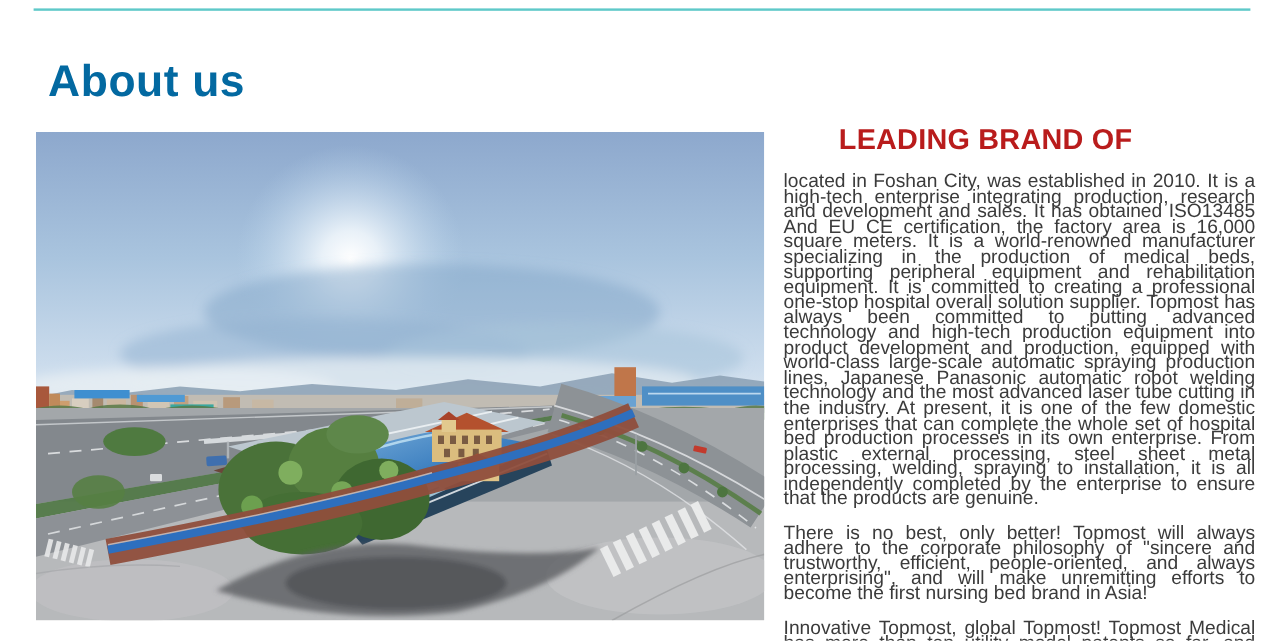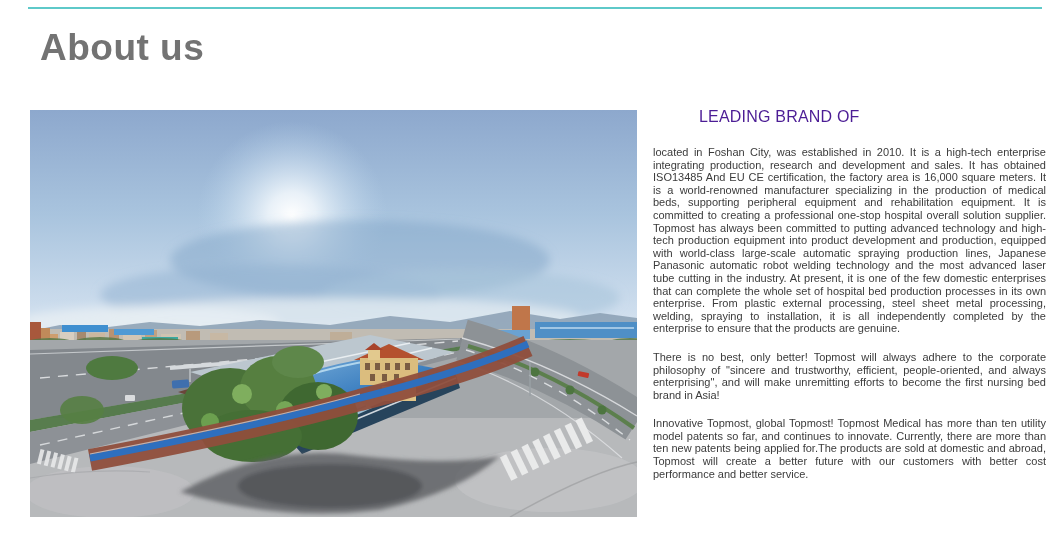--- a/index.html
+++ b/index.html
@@ -9,45 +9,45 @@
     font-family: "Liberation Sans", "DejaVu Sans", sans-serif;
     position: relative;
     overflow: hidden;
   }
   .top-rule {
     position: absolute; left: 28px; top: 7px;
     width: 1014px; height: 2px;
     background: #5ec9c9;
   }
   .page-title {
-    position: absolute; left: 40px; top: 27px;
+    position: absolute; left: 40px; top: 47px;
     font-size: 37px; font-weight: bold;
-    color: #737373; letter-spacing: 0.5px;
+    color: #0369a1; letter-spacing: 0.5px;
     margin: 0;
   }
   .photo {
     position: absolute; left: 30px; top: 110px;
     width: 607px; height: 407px;
     overflow: hidden;
   }
   .photo svg { display: block; }
   .right-col {
     position: absolute; left: 653px; top: 104px;
     width: 393px;
   }
   .headline {
     margin: 0 0 11px 0;
     padding-left: 46px;
-    font-size: 16px; line-height: 26px;
-    font-weight: 400; letter-spacing: 0.2px;
-    color: #4c1d95;
+    font-size: 24px; line-height: 26px;
+    font-weight: 700; letter-spacing: 0.2px;
+    color: #b91c1c;
   }
   .body-copy p {
     margin: 16px 0 7px 0;
-    font-size: 11px; line-height: 12.6px;
+    font-size: 16px; line-height: 12.6px;
     color: #3b3b3b;
     text-align: justify;
   }
   .body-copy p:last-child { margin-bottom: 0; }
 </style>
 </head>
 <body>
 
 <div class="top-rule"></div>
 

